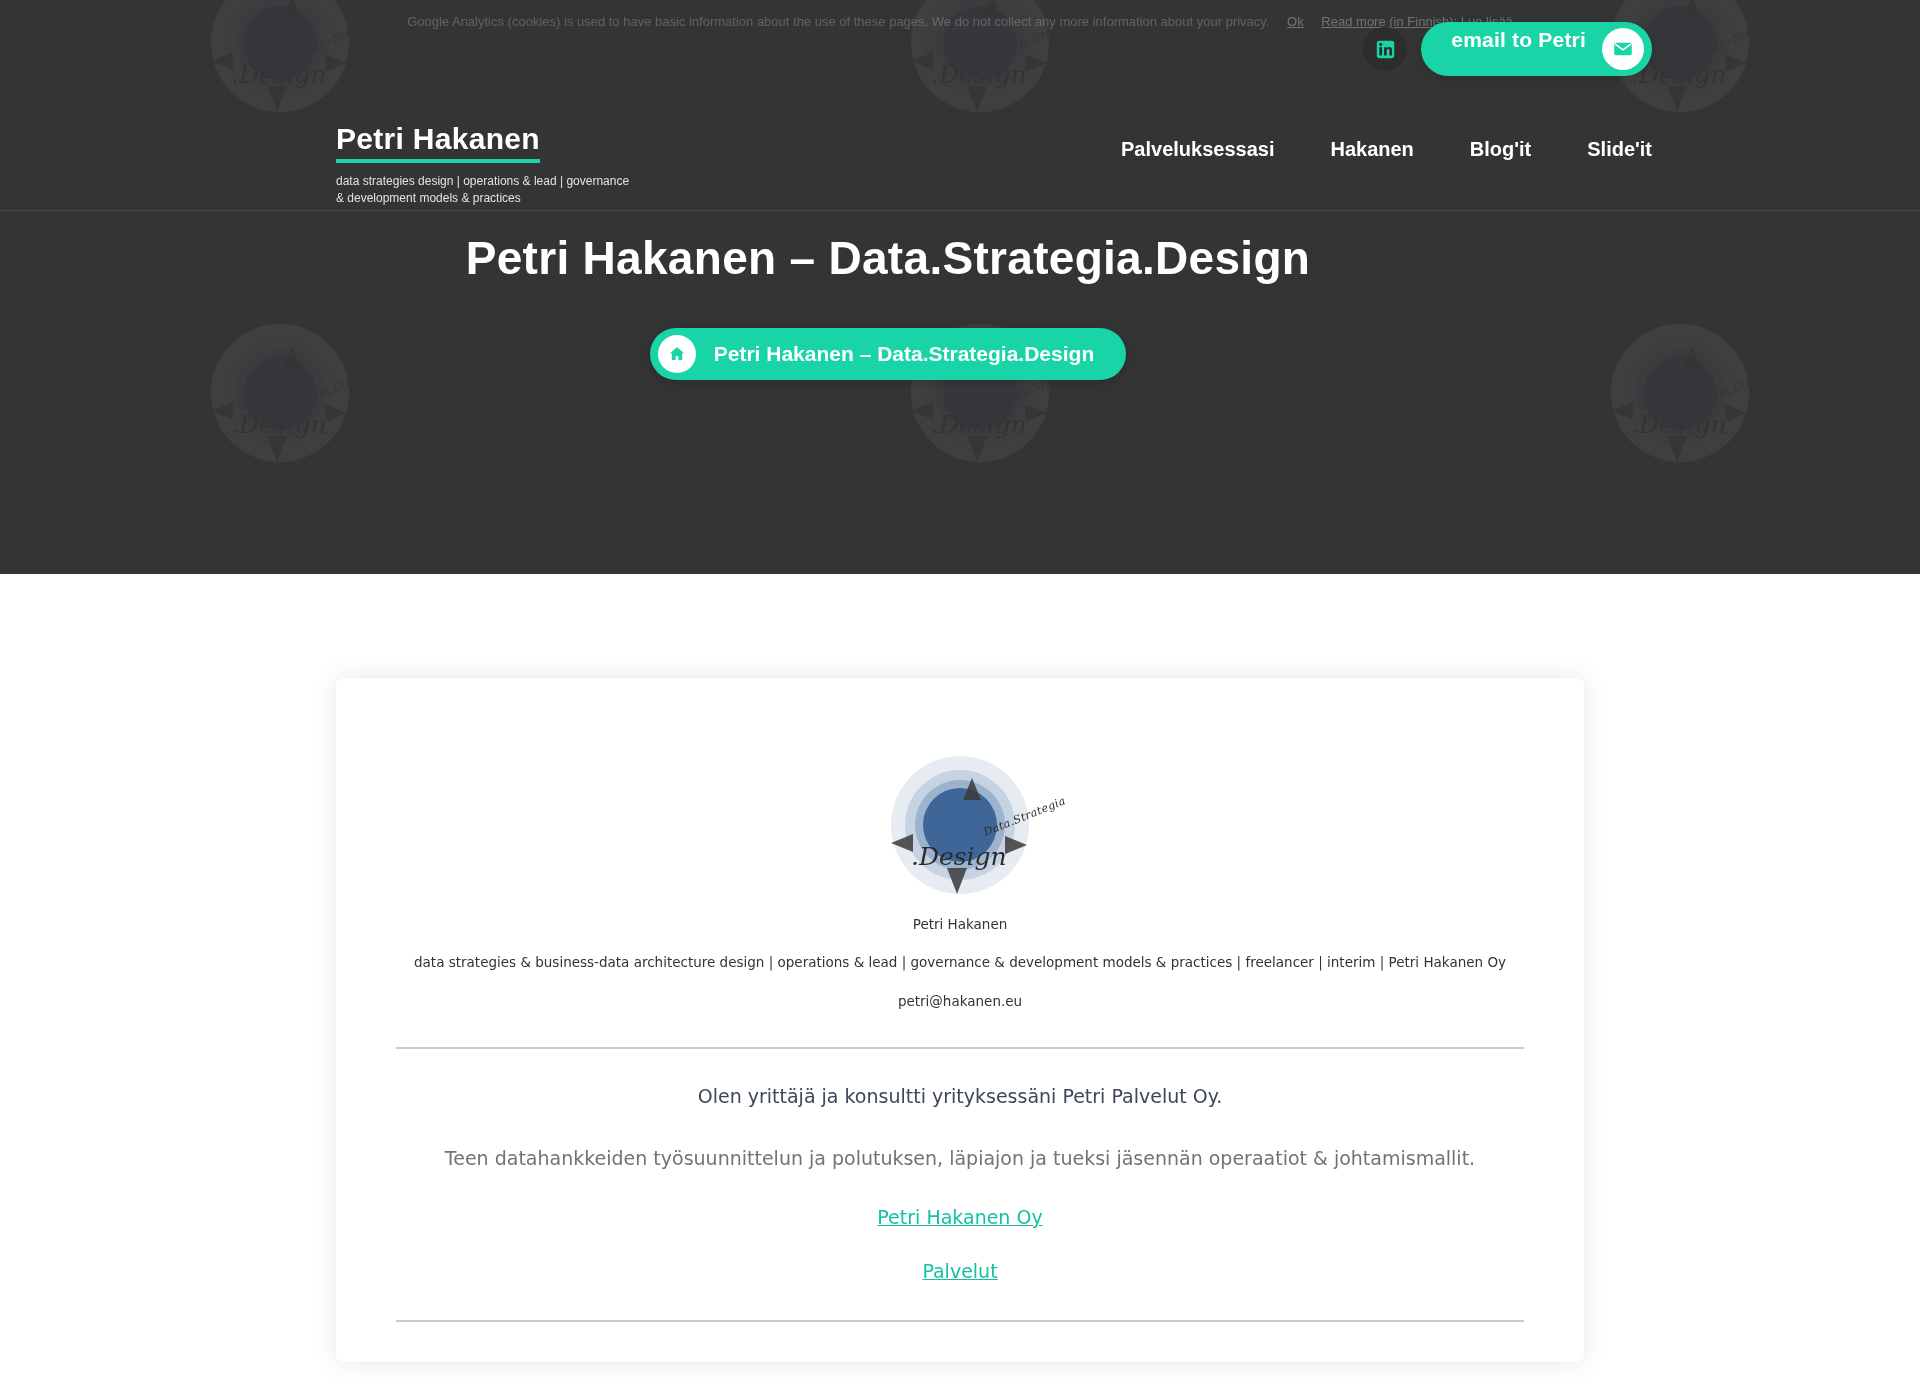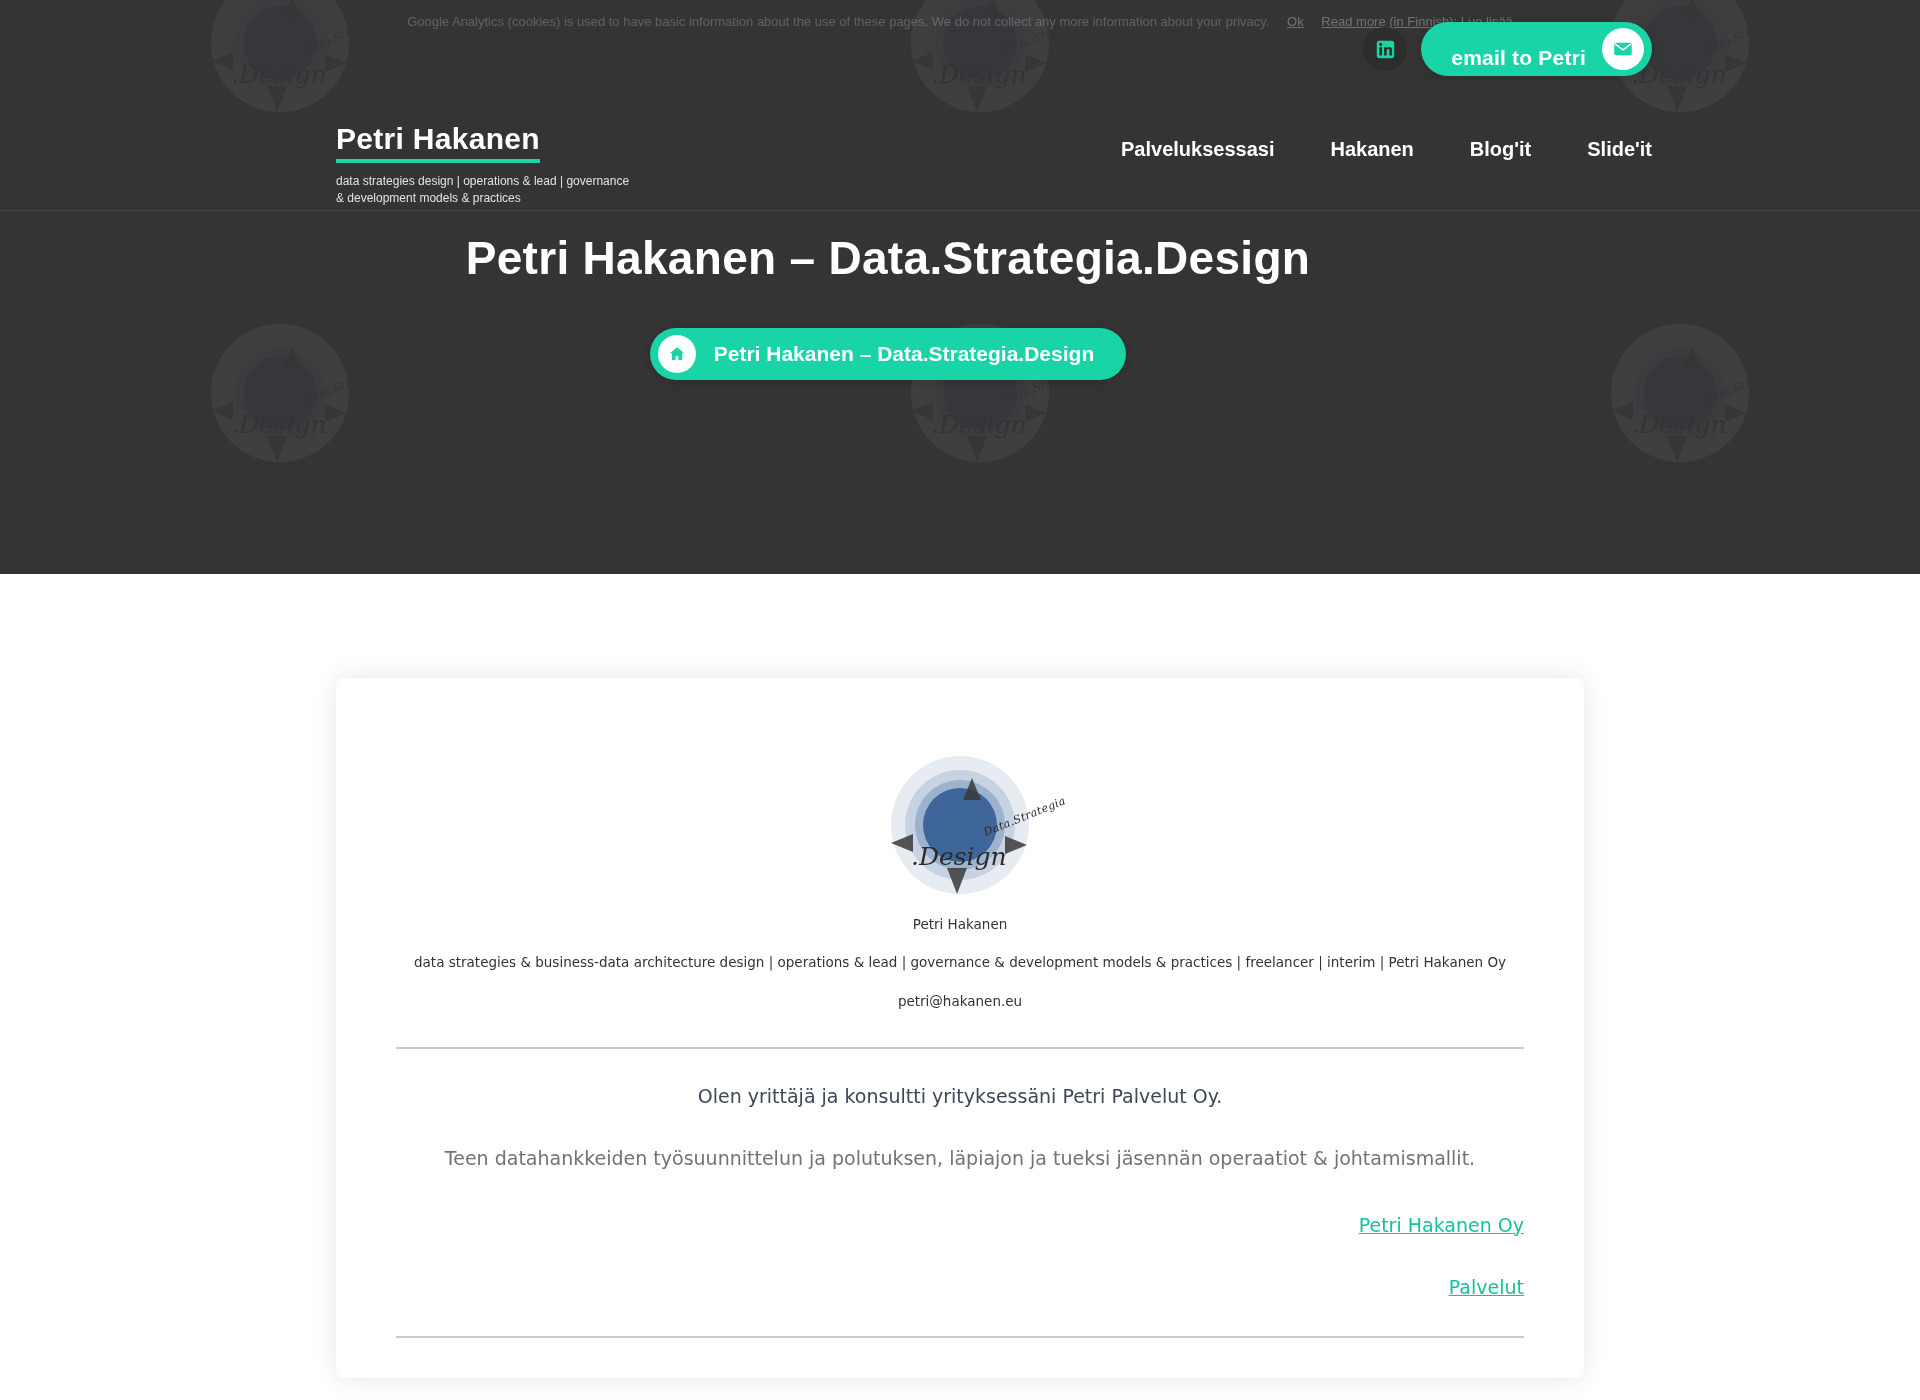--- a/index.html
+++ b/index.html
@@ -73,21 +73,21 @@
   .topbar {
     position: absolute; right: 268px; top: 22px; z-index: 8;
     display: flex; align-items: center; gap: 14px;
   }
   .li-btn {
     width: 44px; height: 44px; border-radius: 50%; background: #2d2d2d;
     display: flex; align-items: center; justify-content: center; cursor: pointer;
   }
   .li-btn svg { width: 19px; height: 19px; }
   .email-btn {
-    display: flex; align-items: flex-end; gap: 16px;
+    display: flex; align-items: flex-start; gap: 16px;
     background: #18d4a7; border-radius: 40px;
     padding: 6px 8px 6px 30px; cursor: pointer;
     box-shadow: 0 2px 10px rgba(0,0,0,.15);
   }
   .email-btn .label {
     color: #ffffff; font-size: 21px; font-weight: bold; letter-spacing: .2px;
   }
   .email-btn .circle {
     width: 42px; height: 42px; border-radius: 50%; background: #ffffff;
     display: flex; align-items: center; justify-content: center;
@@ -156,21 +156,21 @@
   .card-mail { font-size: 13.5px; color: #333; margin-top: 20px; font-family: "DejaVu Sans", sans-serif; }
 
   .divider { height: 2px; background: #c3cbd6; margin: 38px 0 0 0; }
 
   .para {
     text-align: center; font-size: 19px; line-height: 1.6; color: #3c4858;
     margin-top: 32px; font-family: "DejaVu Sans", sans-serif;
   }
   .para.blue { color: #737373; }
   .para.dark { color: #3c4858; }
-  .link-line { text-align: right; margin-top: 40px; }
+  .link-line { text-align: center; margin-top: 32px; }
   .link-line a {
     font-size: 19px; color: #14c2a0; text-decoration: underline; cursor: pointer;
     font-family: "DejaVu Sans", sans-serif;
   }
   .tags { text-align: center; font-size: 19px; color: #3c4858; margin-top: 32px; font-family: "DejaVu Sans", sans-serif; }
 </style>
 </head>
 <body>
 
 <div id="page">

